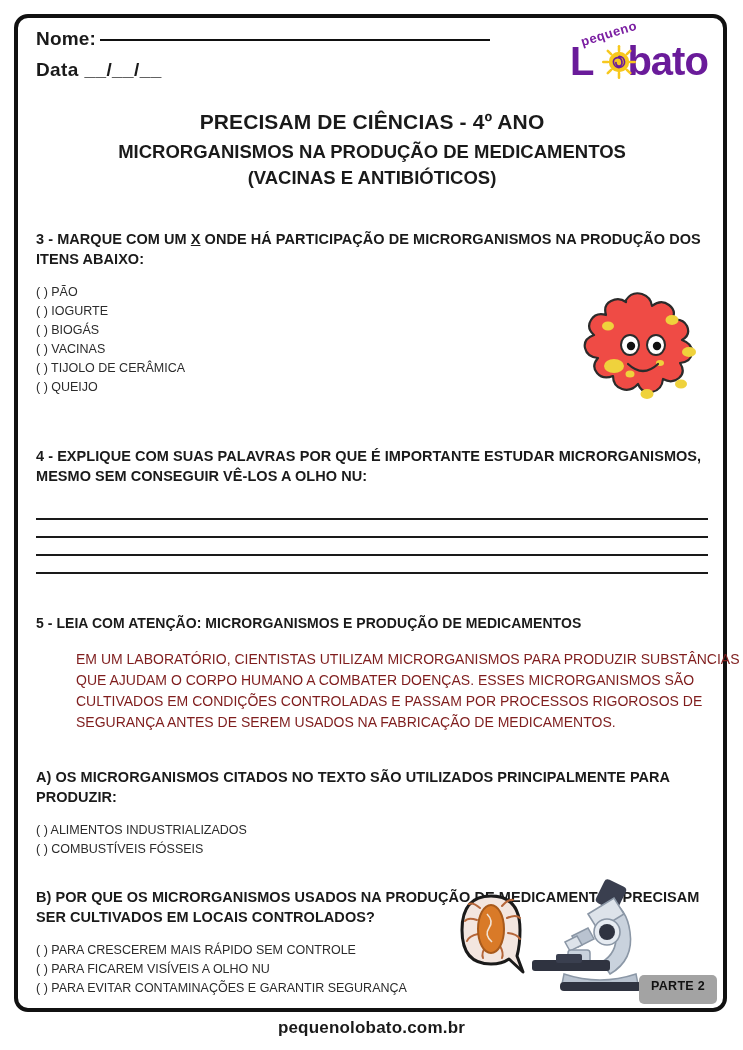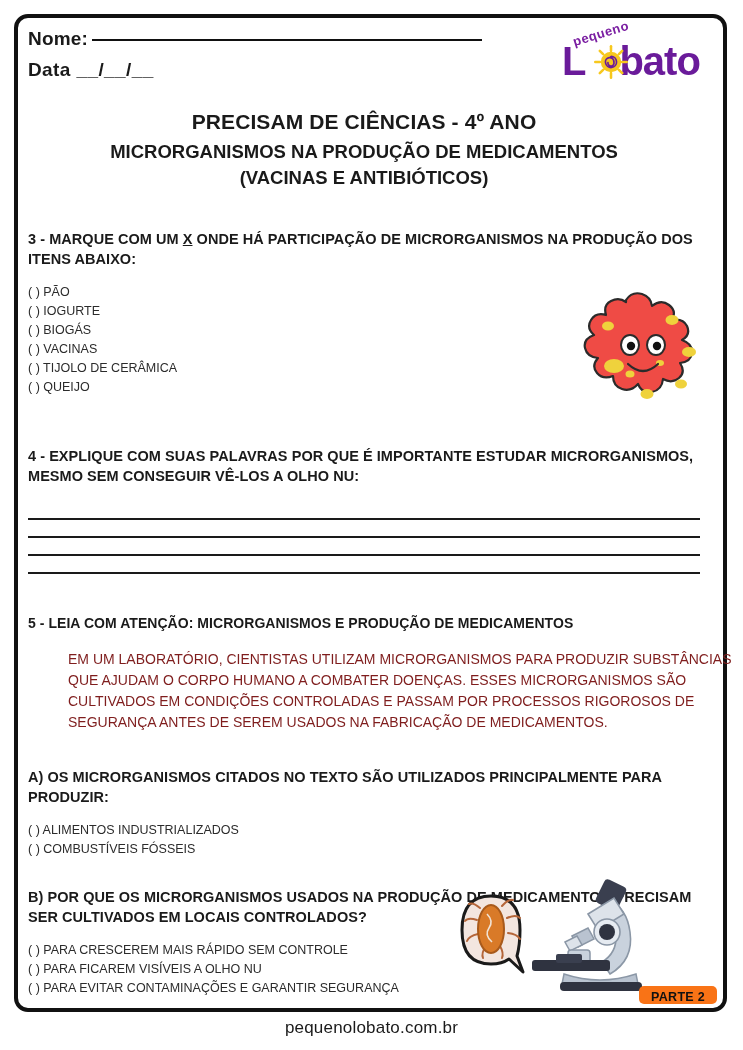--- a/index.html
+++ b/index.html
@@ -22,21 +22,21 @@
     top: 14px;
     width: 713px;
     height: 998px;
     border: 4px solid #111111;
     border-radius: 14px;
     box-sizing: border-box;
   }
 
   .content {
     position: absolute;
-    left: 28px;
+    left: 36px;
     top: 28px;
     width: 672px;
   }
 
   
   .header-row {
     position: relative;
     height: 72px;
   }
   .name-line {
@@ -167,38 +167,38 @@
     top: 878px;
     width: 192px;
     height: 118px;
   }
 
   
   .parte-badge {
     position: absolute;
     right: 26px;
     bottom: 46px;
-    background: #f97316;
+    background: #a3a3a3;
     color: #111;
     font-size: 12.5px;
     font-weight: bold;
-    padding: 4px 12px 0 12px;
+    padding: 4px 12px 11px 12px;
     border-radius: 5px;
     letter-spacing: .3px;
   }
 
   
   .footer {
     position: absolute;
     left: 0;
     top: 1018px;
     width: 743px;
     text-align: center;
     font-size: 17px;
-    font-weight: normal;
+    font-weight: bold;
     letter-spacing: .2px;
   }
 </style>
 </head>
 <body>
 
 <div class="page-frame"></div>
 
 <div class="content">
 

